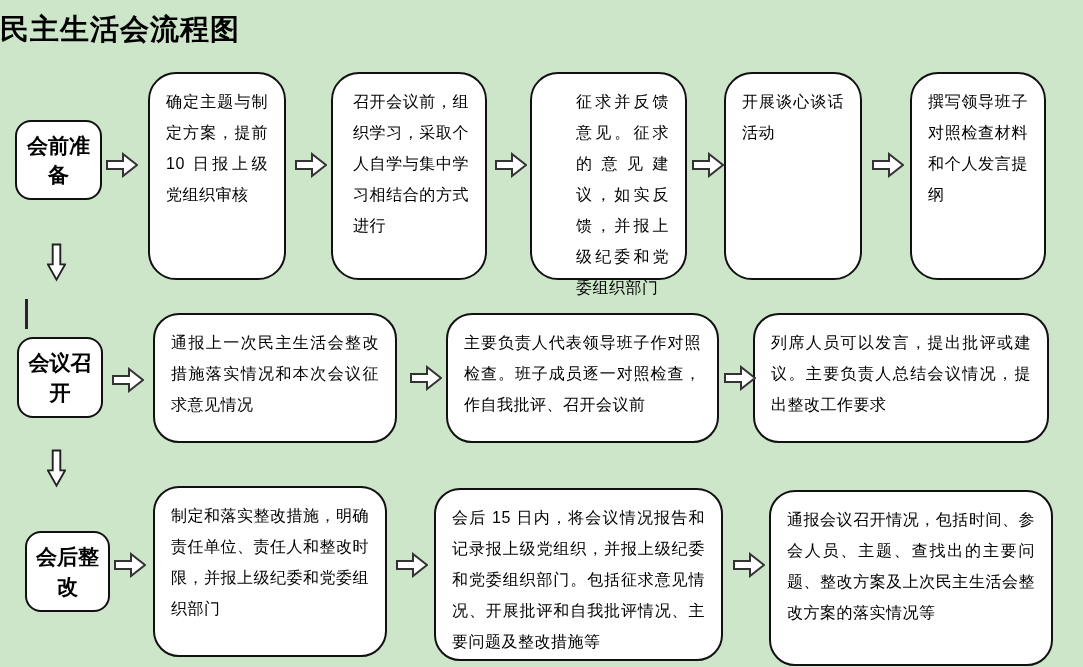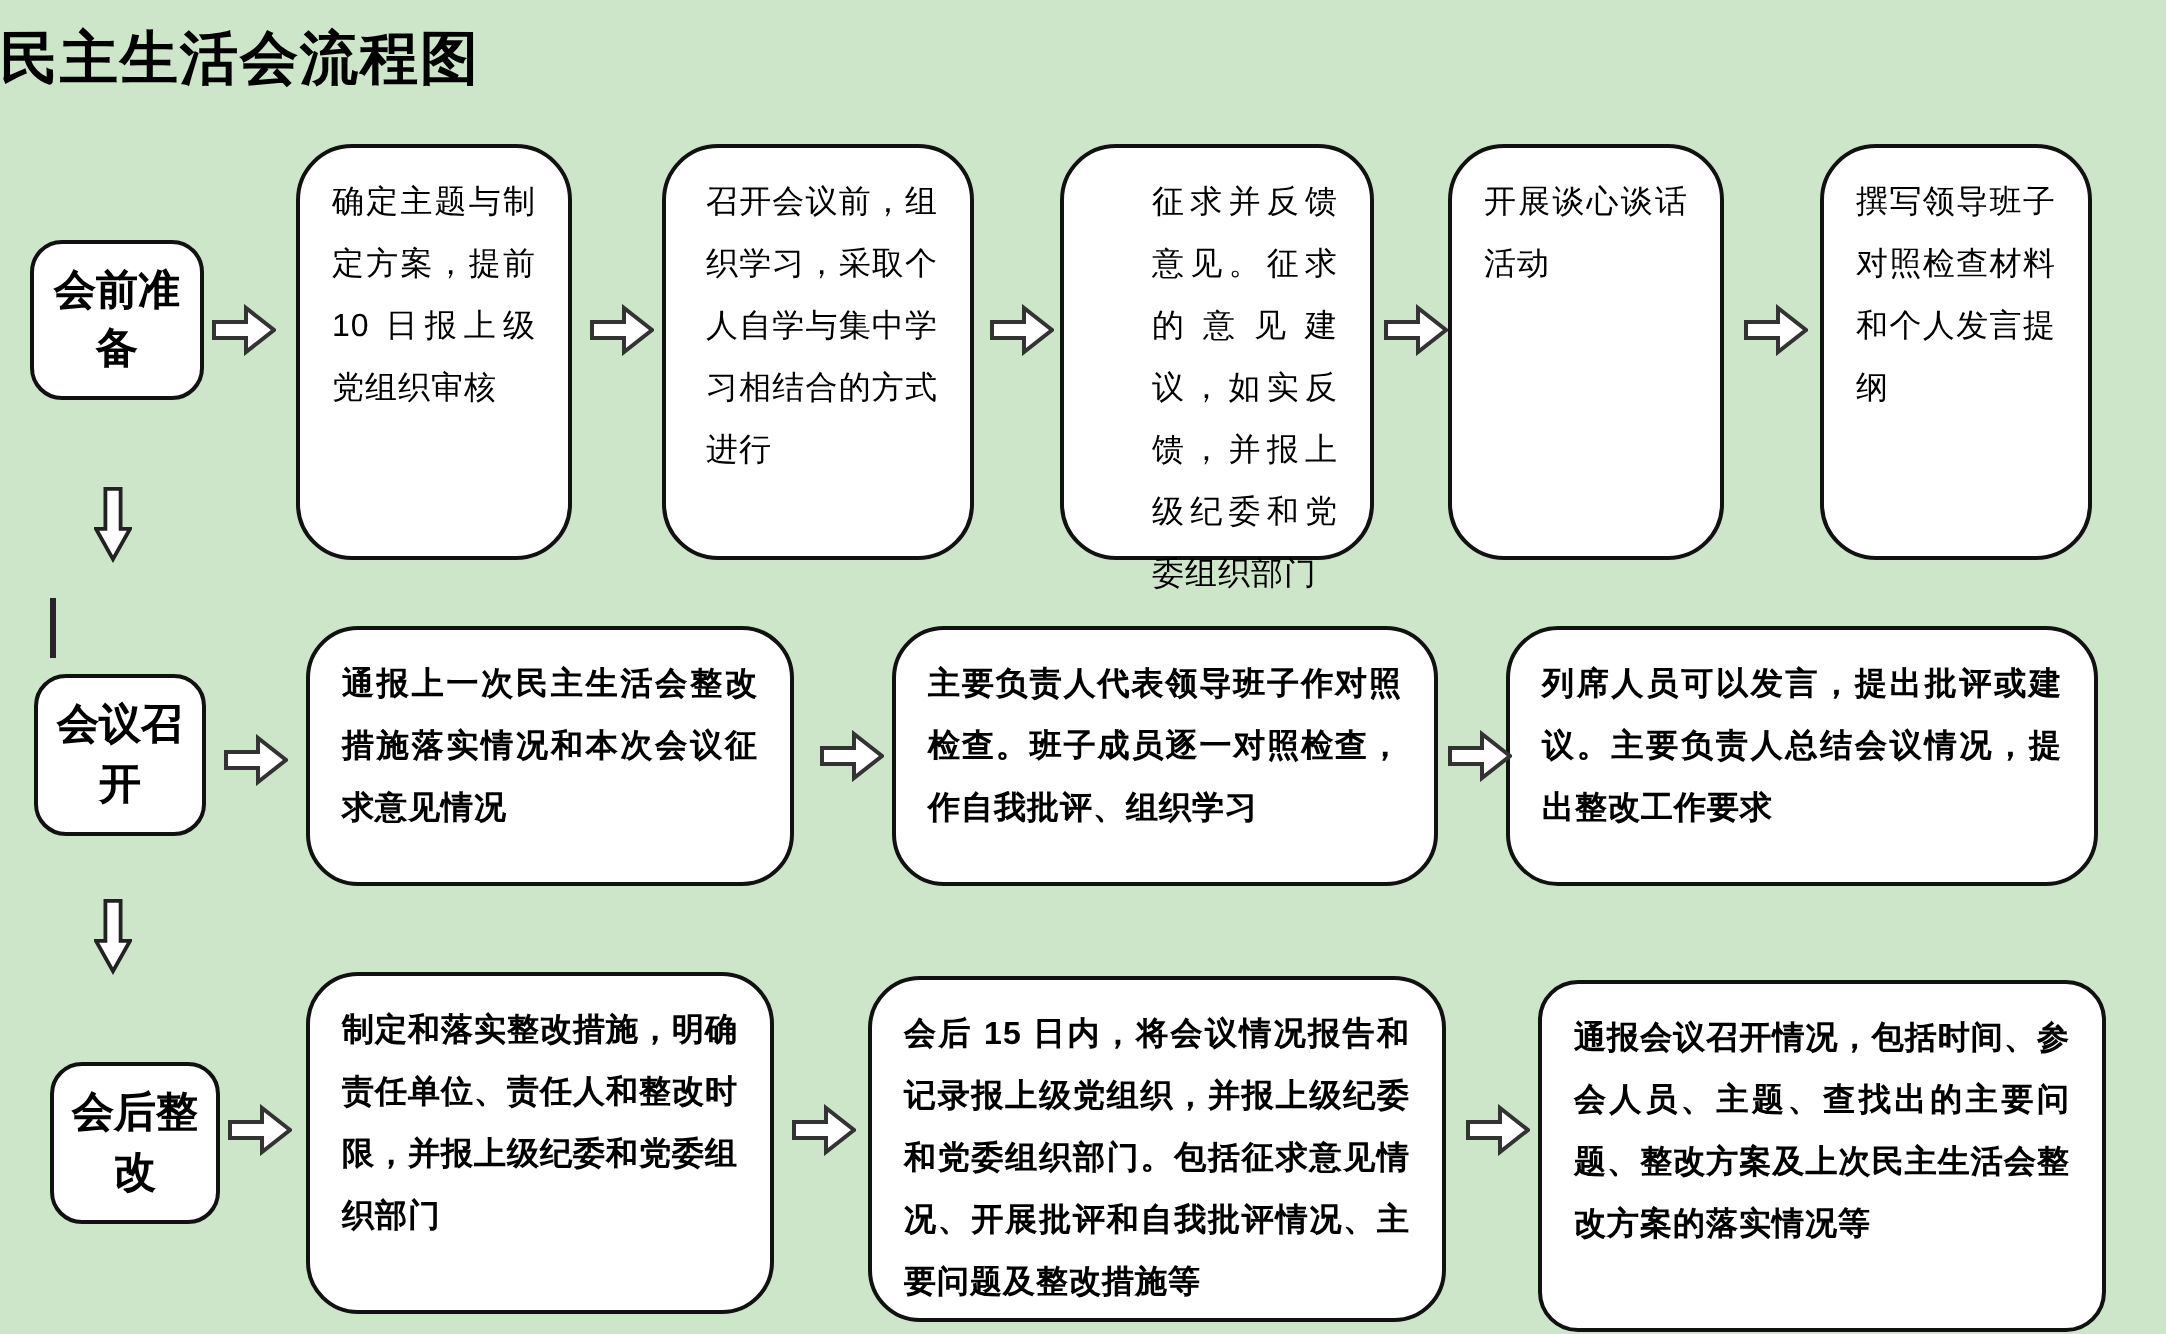--- a/index.html
+++ b/index.html
@@ -33,21 +33,21 @@
     border:2.5px solid #111;
     border-radius:28px;
     box-sizing:border-box;
     padding:12px 16px;
     font-size:16px;color:#000;
     line-height:31px;
     text-align:justify;
     text-justify:inter-character;
     letter-spacing:0.5px;
   }
-  .step-box.mid{border-radius:26px;font-weight:bold;}
+  .step-box.mid{border-radius:26px;}
   .arrow{position:absolute;}
   .vline{
     position:absolute;
     width:3px;height:30px;
     background:#2a2230;
   }
 </style>
 </head>
 <body>
 
@@ -80,42 +80,42 @@
   </svg>
 
   <svg class="arrow" style="left:47px;top:243px;" width="19" height="39" viewBox="0 0 20 40">
     <polygon points="6,1 14,1 14,22 19,22 10,38 1,22 6,22" fill="#fff" stroke="#222" stroke-width="2"></polygon>
   </svg>
   <div class="vline" style="left:25px;top:299px;"></div>
 
   <div class="stage-label" style="left:17px;top:337px;width:86px;height:81px;">会议召开</div>
 
   <div class="step-box mid" style="left:153px;top:313px;width:244px;height:130px;">通报上一次民主生活会整改措施落实情况和本次会议征求意见情况</div>
-  <div class="step-box mid" style="left:446px;top:313px;width:273px;height:130px;">主要负责人代表领导班子作对照检查。班子成员逐一对照检查，作自我批评、组织学习</div>
+  <div class="step-box mid" style="left:446px;top:313px;width:273px;height:130px;">主要负责人代表领导班子作对照检查。班子成员逐一对照检查，作自我批评、召开会议前</div>
   <div class="step-box mid" style="left:753px;top:313px;width:296px;height:130px;">列席人员可以发言，提出批评或建议。主要负责人总结会议情况，提出整改工作要求</div>
 
   <svg class="arrow" style="left:112px;top:367px;" width="32" height="26" viewBox="0 0 32 26">
     <polygon points="1,9 17,9 17,2 31,13 17,24 17,17 1,17" fill="#fff" stroke="#333" stroke-width="2"></polygon>
   </svg>
   <svg class="arrow" style="left:410px;top:365px;" width="32" height="26" viewBox="0 0 32 26">
     <polygon points="1,9 17,9 17,2 31,13 17,24 17,17 1,17" fill="#fff" stroke="#333" stroke-width="2"></polygon>
   </svg>
   <svg class="arrow" style="left:724px;top:365px;" width="32" height="26" viewBox="0 0 32 26">
     <polygon points="1,9 17,9 17,2 31,13 17,24 17,17 1,17" fill="#fff" stroke="#333" stroke-width="2"></polygon>
   </svg>
 
   <svg class="arrow" style="left:47px;top:449px;" width="19" height="39" viewBox="0 0 20 40">
     <polygon points="6,1 14,1 14,22 19,22 10,38 1,22 6,22" fill="#fff" stroke="#222" stroke-width="2"></polygon>
   </svg>
 
   <div class="stage-label" style="left:25px;top:531px;width:85px;height:81px;">会后整改</div>
 
   <div class="step-box mid" style="left:153px;top:486px;width:234px;height:171px;">制定和落实整改措施，明确责任单位、责任人和整改时限，并报上级纪委和党委组织部门</div>
   <div class="step-box mid" style="left:434px;top:488px;width:289px;height:173px;">会后 15 日内，将会议情况报告和记录报上级党组织，并报上级纪委和党委组织部门。包括征求意见情况、开展批评和自我批评情况、主要问题及整改措施等</div>
-  <div class="step-box mid" style="left:769px;top:490px;width:284px;height:176px;border-radius:20px;">通报会议召开情况，包括时间、参会人员、主题、查找出的主要问题、整改方案及上次民主生活会整改方案的落实情况等</div>
+  <div class="step-box mid" style="left:769px;top:490px;width:284px;height:176px;">通报会议召开情况，包括时间、参会人员、主题、查找出的主要问题、整改方案及上次民主生活会整改方案的落实情况等</div>
 
   <svg class="arrow" style="left:114px;top:552px;" width="32" height="26" viewBox="0 0 32 26">
     <polygon points="1,9 17,9 17,2 31,13 17,24 17,17 1,17" fill="#fff" stroke="#333" stroke-width="2"></polygon>
   </svg>
   <svg class="arrow" style="left:396px;top:552px;" width="32" height="26" viewBox="0 0 32 26">
     <polygon points="1,9 17,9 17,2 31,13 17,24 17,17 1,17" fill="#fff" stroke="#333" stroke-width="2"></polygon>
   </svg>
   <svg class="arrow" style="left:733px;top:552px;" width="32" height="26" viewBox="0 0 32 26">
     <polygon points="1,9 17,9 17,2 31,13 17,24 17,17 1,17" fill="#fff" stroke="#333" stroke-width="2"></polygon>
   </svg>

